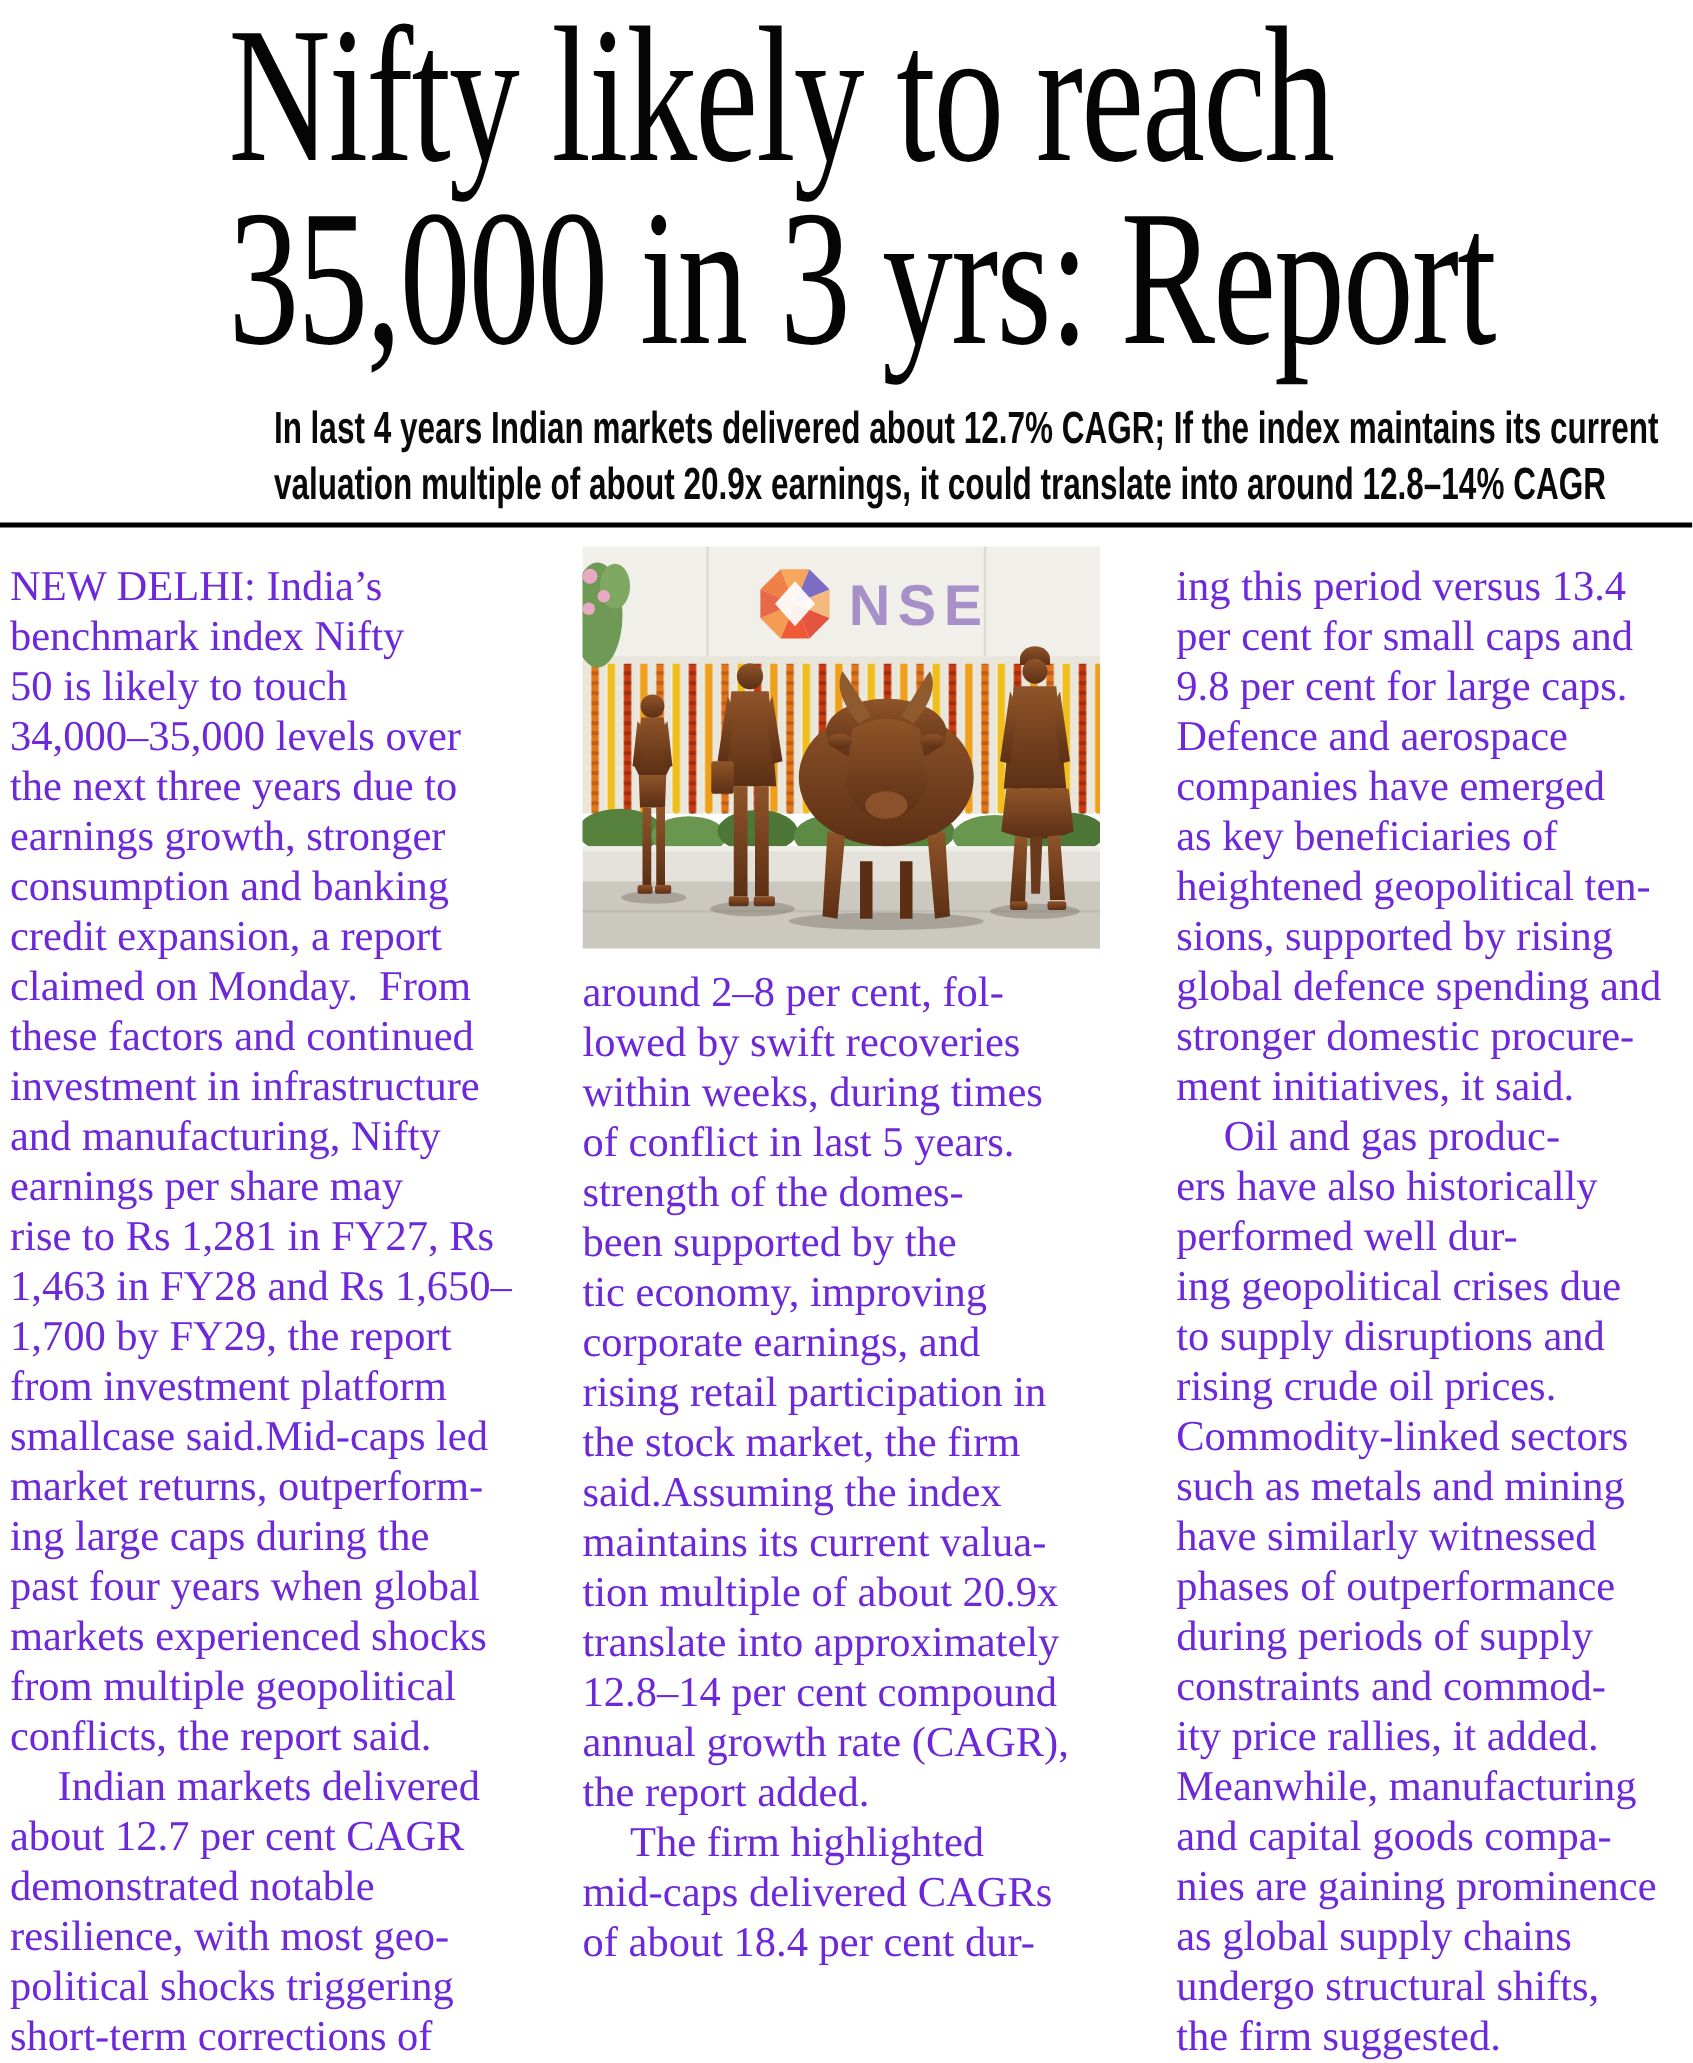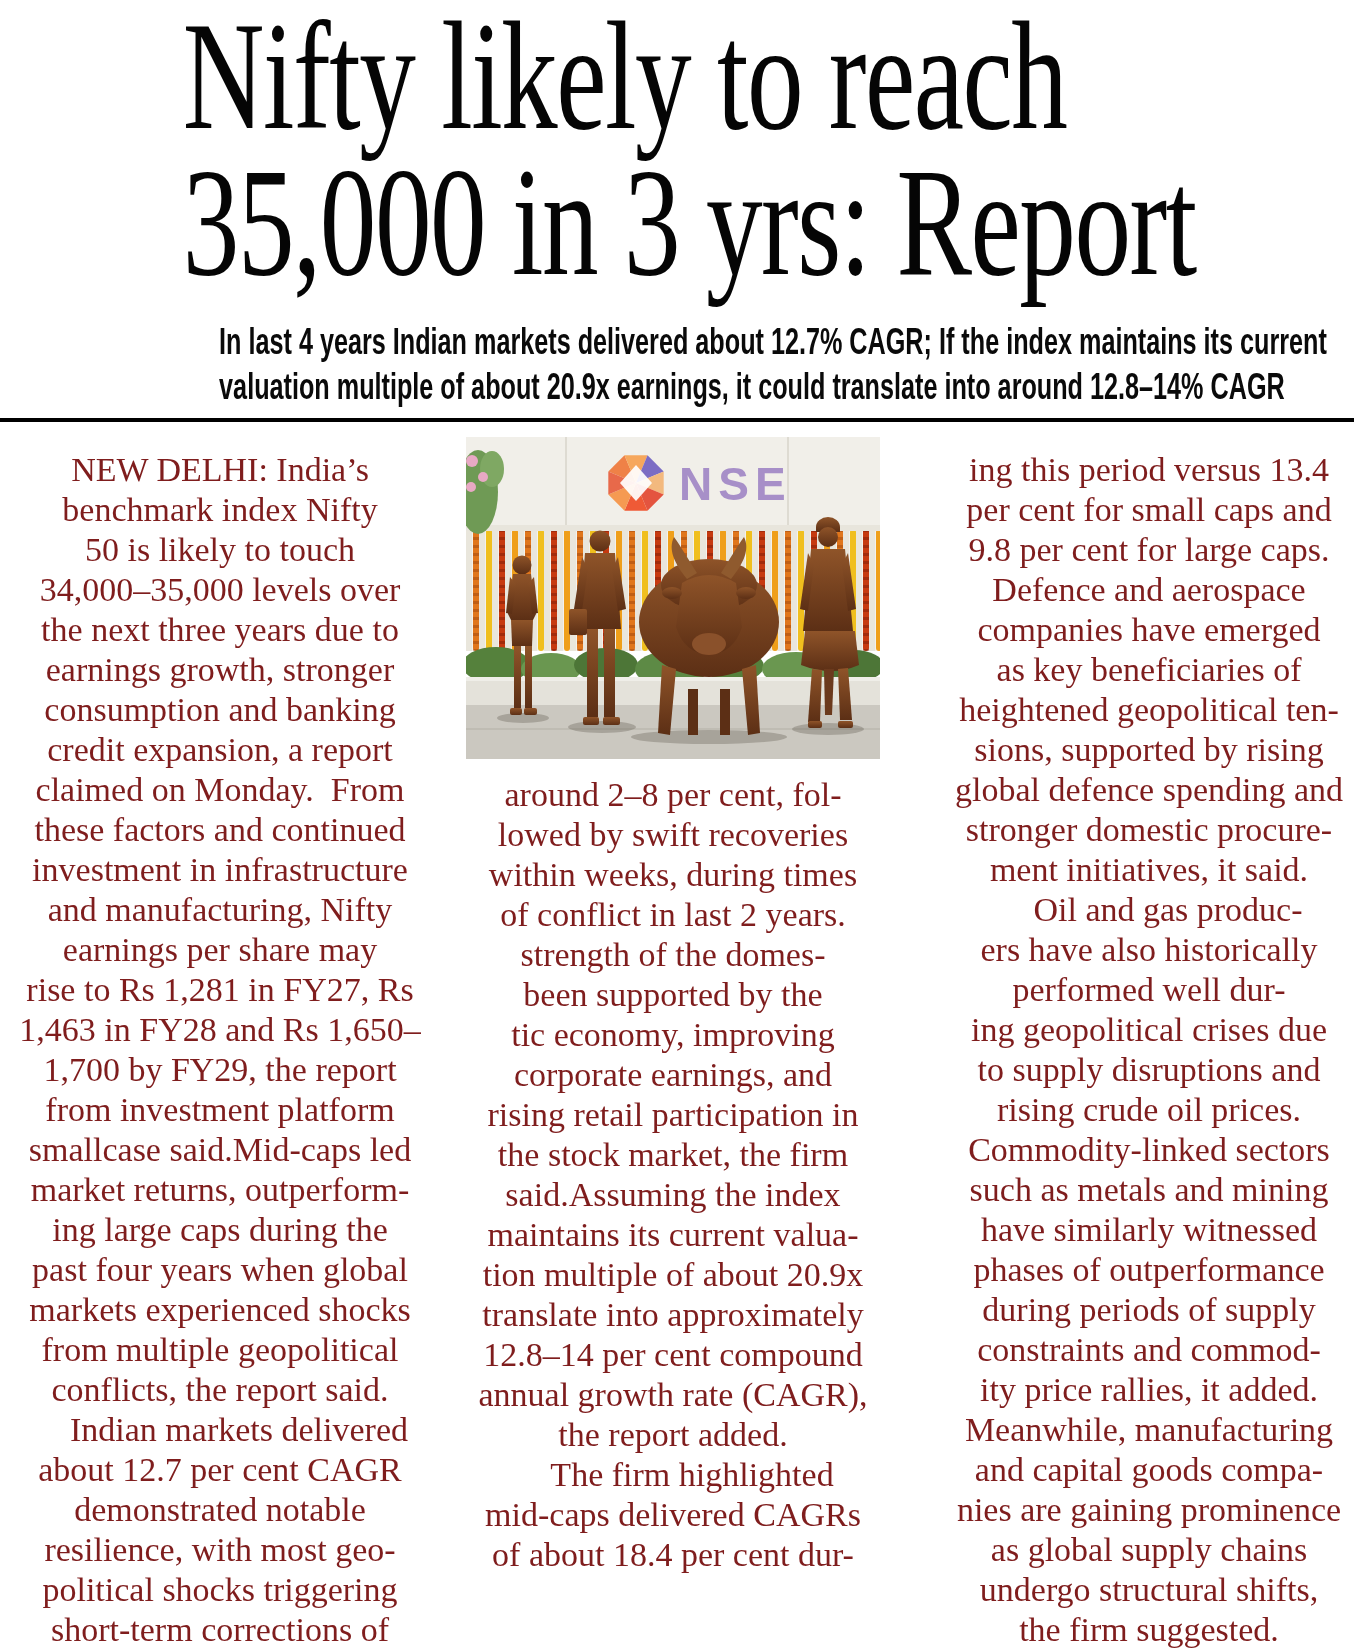--- a/index.html
+++ b/index.html
@@ -12,21 +12,21 @@
            color:#050505;transform:scaleX(0.73);transform-origin:50% 50%;white-space:nowrap;letter-spacing:-2px;}
 
   
   .subhead{position:absolute;top:303px;left:0;width:100%;margin:16px;text-align:center;}
   .sh-line{display:block;font-family:"Liberation Sans",sans-serif;font-weight:700;font-size:36px;line-height:45px;
            color:#0a0a0a;transform:scaleX(0.70);transform-origin:50% 50%;white-space:nowrap;}
 
   .rule{position:absolute;top:418px;left:0;width:1354px;height:4px;background:#000;}
 
   
-  .col{position:absolute;top:450px;font-family:"Liberation Serif",serif;font-size:34px;line-height:40px;color:#7f1d1d;text-align:center;}
+  .col{position:absolute;top:450px;font-family:"Liberation Serif",serif;font-size:34px;line-height:40px;color:#6d28d9;}
   .col1{left:8px;width:424px;}
   .col2{left:466px;width:414px;top:437px;}
   .col3{left:941px;width:416px;top:450px;}
   .line{white-space:pre;}
   .line.indent{padding-left:38px;}
 
   .photo{margin:0;width:338px;height:322px;display:block;}
   .photo svg{display:block;width:414px;height:322px;}
   .coltext{margin-top:16px;}
 </style>
@@ -205,21 +205,21 @@
           <path d="M358 232 h10 l-2 46 h-7 Z" fill="#6b3a1d"></path>
           <rect x="342" y="284" width="14" height="7" rx="2"></rect>
           <rect x="372" y="284" width="15" height="7" rx="2"></rect>
         </g>
       </svg>
     </figure>
     <div class="coltext">
         <div class="line">around 2–8 per cent, fol-</div>
         <div class="line">lowed by swift recoveries</div>
         <div class="line">within weeks, during times</div>
-        <div class="line">of conflict in last 2 years.</div>
+        <div class="line">of conflict in last 5 years.</div>
         <div class="line">strength of the domes-</div>
         <div class="line">been supported by the</div>
         <div class="line">tic economy, improving</div>
         <div class="line">corporate earnings, and</div>
         <div class="line">rising retail participation in</div>
         <div class="line">the stock market, the firm</div>
         <div class="line">said.Assuming the index</div>
         <div class="line">maintains its current valua-</div>
         <div class="line">tion multiple of about 20.9x</div>
         <div class="line">translate into approximately</div>

